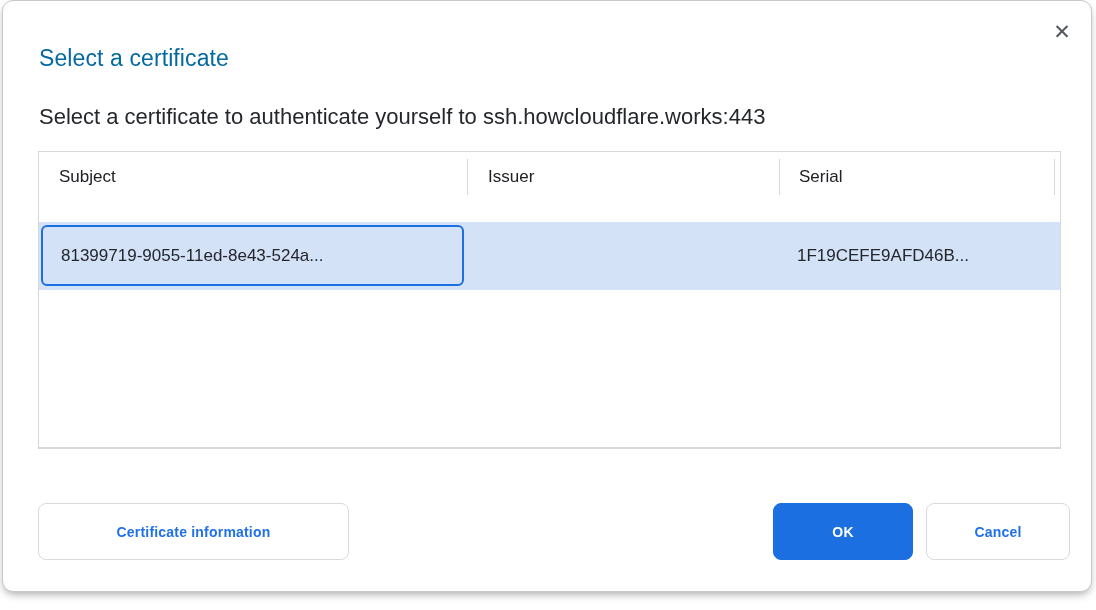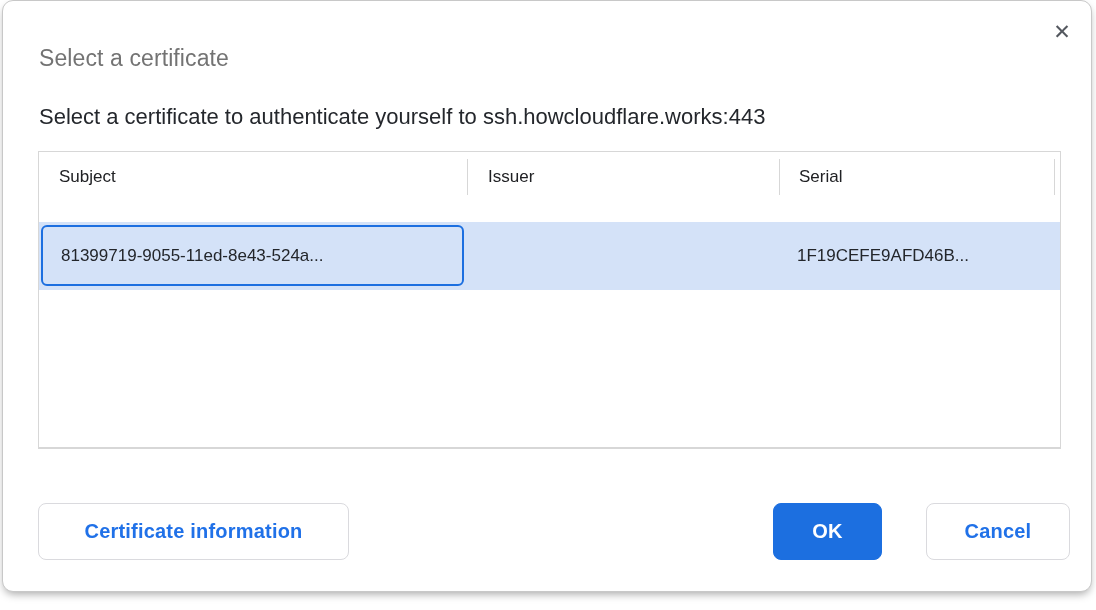--- a/index.html
+++ b/index.html
@@ -33,21 +33,21 @@
     color: #54585f;
     cursor: pointer;
     user-select: none;
   }
 
   .dlg-title {
     position: absolute;
     left: 36px; top: 44px;
     font-size: 23px;
     font-weight: 400;
-    color: #737373;
+    color: #0369a1;
     letter-spacing: 0.1px;
   }
 
   .dlg-subtitle {
     position: absolute;
     left: 36px; top: 103px;
     font-size: 22px;
     font-weight: 400;
     color: #24272c;
   }
@@ -107,39 +107,39 @@
     border: 2.5px solid #1c6fe0;
     border-radius: 6px;
     pointer-events: none;
   }
 
   .btn {
     position: absolute;
     top: 502px; height: 57px;
     box-sizing: border-box;
     display: flex; align-items: center; justify-content: center;
-    font-size: 20px;
+    font-size: 14px;
     font-weight: 600;
     border-radius: 8px;
     cursor: pointer;
     user-select: none;
     letter-spacing: 0.2px;
   }
   .btn-secondary {
     background: #ffffff;
     border: 1px solid #dadade;
     color: #2071e8;
   }
   .btn-primary {
     background: #1c6fe0;
     border: 1px solid #1c6fe0;
     color: #ffffff;
   }
   .btn-certinfo { left: 35px;  width: 311px; }
-  .btn-ok       { left: 770px; width: 109px; }
+  .btn-ok       { left: 770px; width: 140px; }
   .btn-cancel   { left: 923px; width: 144px; }
 </style>
 </head>
 <body>
 
 <div class="stage">
   <div class="dialog">
 
     <div class="close-btn">✕</div>
 

